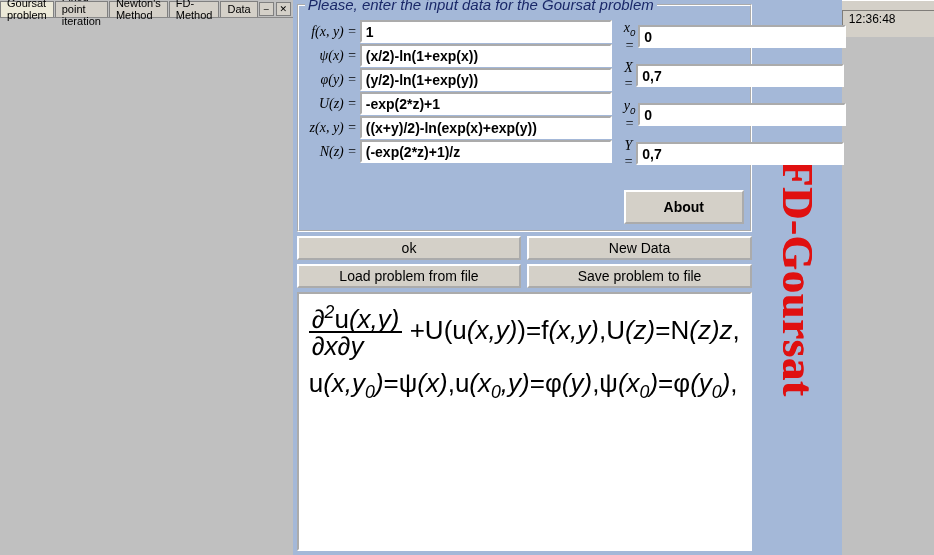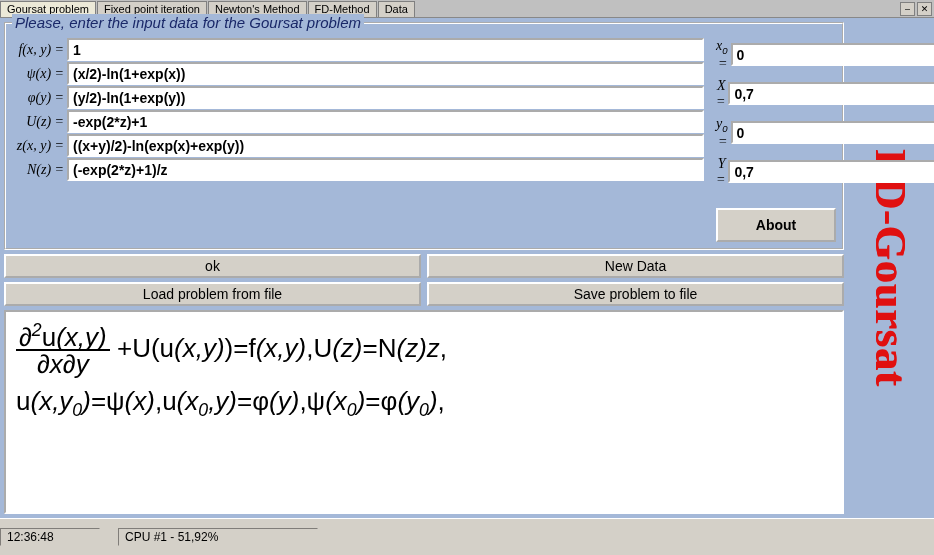--- a/index.html
+++ b/index.html
@@ -1,40 +1,40 @@
 <!DOCTYPE html>
 <html><head>
 <meta charset="utf-8">
 <style>
 *{box-sizing:border-box;margin:0;padding:0;font-family:Tahoma,Arial,sans-serif}
 body{background:#c0c0c0;width:934px;height:555px;overflow:hidden;position:relative}
-.window{width:934px;height:555px;display:flex;flex-direction:column}
+.window{width:934px;height:555px;display:flex;flex-direction:row}
 .titlebar{height:18px;background:#c0c0c0;display:flex;align-items:center;border-bottom:1px solid #888}
 .tab{height:16px;padding:0 6px;font-size:11px;background:#d4d0c8;border:1px solid #808080;border-bottom:none;margin-right:1px;display:flex;align-items:center;cursor:pointer}
 .tab.active{background:#ece9d8}
 .winbtns{margin-left:auto;display:flex;gap:2px;padding-right:2px}
 .winbtn{width:15px;height:14px;background:#d4d0c8;border:1px solid #808080;font-size:9px;display:flex;align-items:center;justify-content:center;cursor:pointer}
 .client{flex:1;background:#a4b8d8;display:flex;padding:4px;gap:6px}
 .mainpanel{flex:1;display:flex;flex-direction:column;gap:4px}
 .group{border:2px groove #fff;padding:8px 6px 6px 6px;position:relative}
 .group-title{position:absolute;top:-10px;left:6px;background:#a4b8d8;padding:0 3px;font-size:15px;font-weight:normal;font-style:italic;color:#1a2868}
 .formarea{display:flex;gap:12px}
 .leftfields{flex:1;display:flex;flex-direction:column;gap:1px;padding-top:6px}
 .rightcol{width:120px;display:flex;flex-direction:column;gap:6px;padding-top:6px}
 .frow{display:flex;align-items:center;gap:3px}
 .flabel{width:52px;text-align:right;font-size:14px;font-style:italic;font-family:'Times New Roman',serif}
 .finput{flex:1;height:23px;padding:1px 4px;font-size:14px;font-weight:bold;border:2px inset #fff;background:#fff}
-.rlabel{width:26px;text-align:right;font-size:14px;font-style:italic;font-family:'Times New Roman',serif}
+.rlabel{width:26px;text-align:center;font-size:14px;font-style:italic;font-family:'Times New Roman',serif}
 .rlabel sub{font-size:68%}
 .rinput{flex:1;height:23px;padding:1px 4px;font-size:14px;font-weight:bold;border:2px inset #fff;background:#fff}
 .aboutbtn{height:34px;margin-top:14px;background:#d4d0c8;border:2px outset #fff;font-size:14px;font-weight:bold;cursor:pointer}
 .btnrow{display:flex;gap:6px}
 .bigbtn{flex:1;height:24px;background:#d4d0c8;border:2px outset #fff;font-size:14px;font-weight:normal;cursor:pointer}
 .eqpanel{flex:1;background:#fff;border:2px inset #fff;padding:8px 10px;font-family:'Times New Roman',serif;font-size:26px;font-style:italic;line-height:1.7;overflow:hidden}
-.eqpanel .frac{display:inline-block;text-align:center;vertical-align:middle;line-height:1}
+.eqpanel .frac{display:inline-block;vertical-align:middle;line-height:1}
 .eqpanel .num{display:block;border-bottom:2px solid #000;padding:0 3px}
 .eqpanel .den{display:block;padding:0 3px}
 .eqpanel sub{font-size:68%;font-style:italic}
 .eqpanel sup{font-size:68%}
 .eqrow{white-space:nowrap;margin:2px 0}
 .upright{font-style:normal}
 .sidepanel{width:80px;display:flex;align-items:center;justify-content:center}
 .vtext{writing-mode:vertical-rl;font-size:44px;font-weight:900;color:#e01010;font-family:'Times New Roman',serif;letter-spacing:1px;text-shadow:1px 0 #e01010}
 .statusbar{height:37px;background:#d4d0c8;border-top:1px solid #fff;display:flex;align-items:center;font-size:12px}
 .scell{padding:0 6px;border:1px inset #d4d0c8;height:18px;display:flex;align-items:center}

